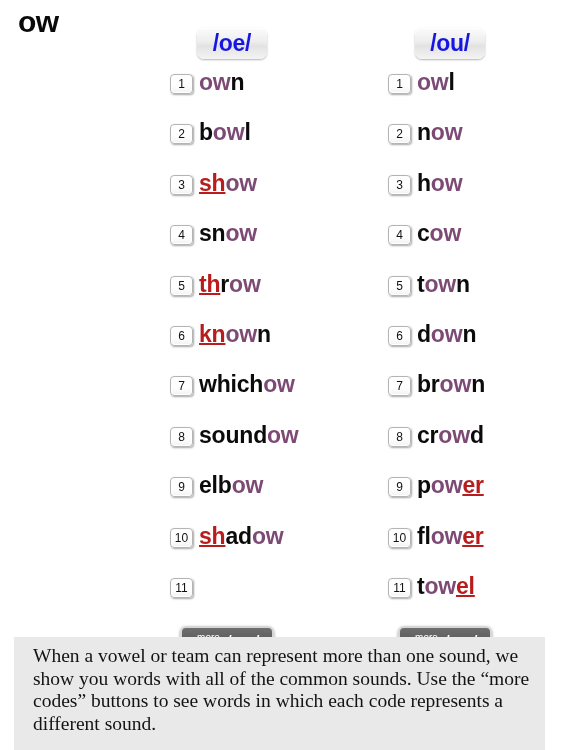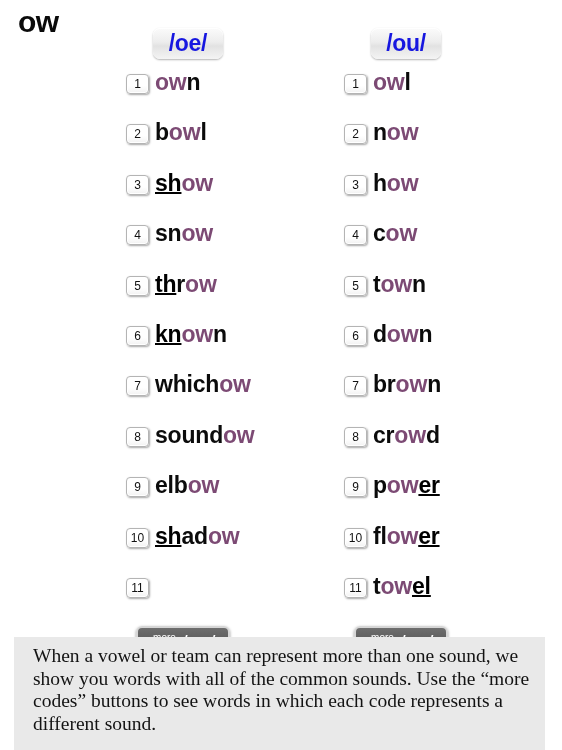--- a/index.html
+++ b/index.html
@@ -25,20 +25,21 @@
     color: #0a0a0a;
     letter-spacing: -0.5px;
     line-height: 1;
   }
 
   
   .column {
     position: absolute;
     top: 28px;
     width: 190px;
+    margin-left: 44px;
   }
   #column-oe { left: 126px; }
   #column-ou { left: 344px; text-align: right; }
 
   
   .code-header {
     width: 70px;
     height: 31px;
     border-radius: 7px;
     background: linear-gradient(to bottom, #fbfbfb 0%, #ededed 45%, #e2e2e2 58%, #f4f4f4 100%);
@@ -87,21 +88,21 @@
     line-height: 1;
     margin-left: 6px;
     margin-top: 3px;
     color: #0b0b0b;
     white-space: nowrap;
     letter-spacing: -0.2px;
     font-weight: bold;
   }
   .seg-plain  { color: #0b0b0b; }
   .seg-vowel  { color: #7c4a74; }
-  .seg-code   { color: #000000; text-decoration: underline; text-underline-offset: 1px; }
+  .seg-code   { color: #b91c1c; text-decoration: underline; text-underline-offset: 1px; }
 
   
   .more-codes-btn {
     margin-top: 6px;
     margin-left: 10px;
     width: 94px;
     height: 33px;
     border-radius: 6px;
     background: linear-gradient(to bottom, #6e6e6e 0%, #5a5a5a 50%, #4e4e4e 100%);
     border: 2px solid #d6d6d6;

